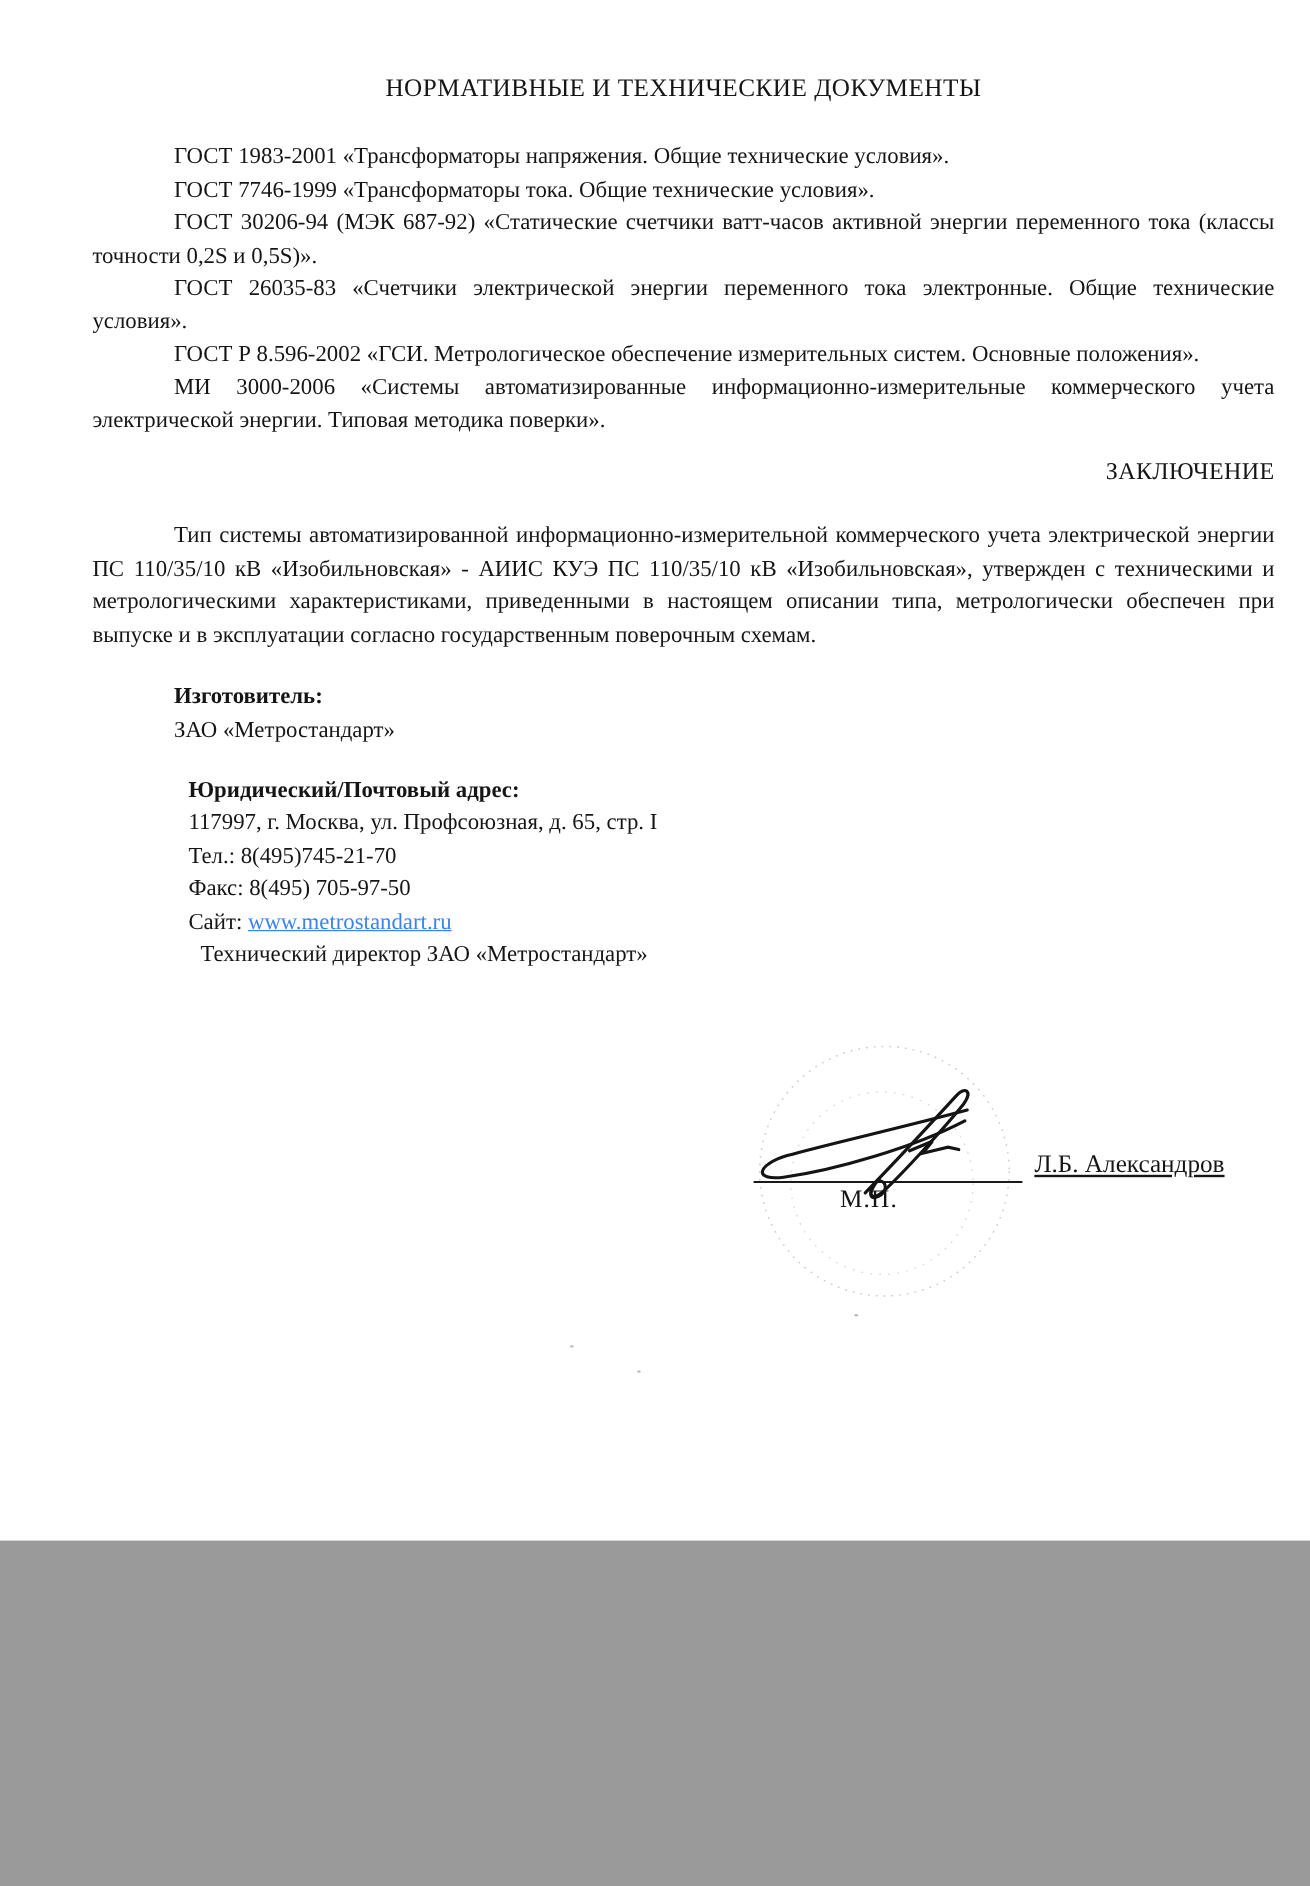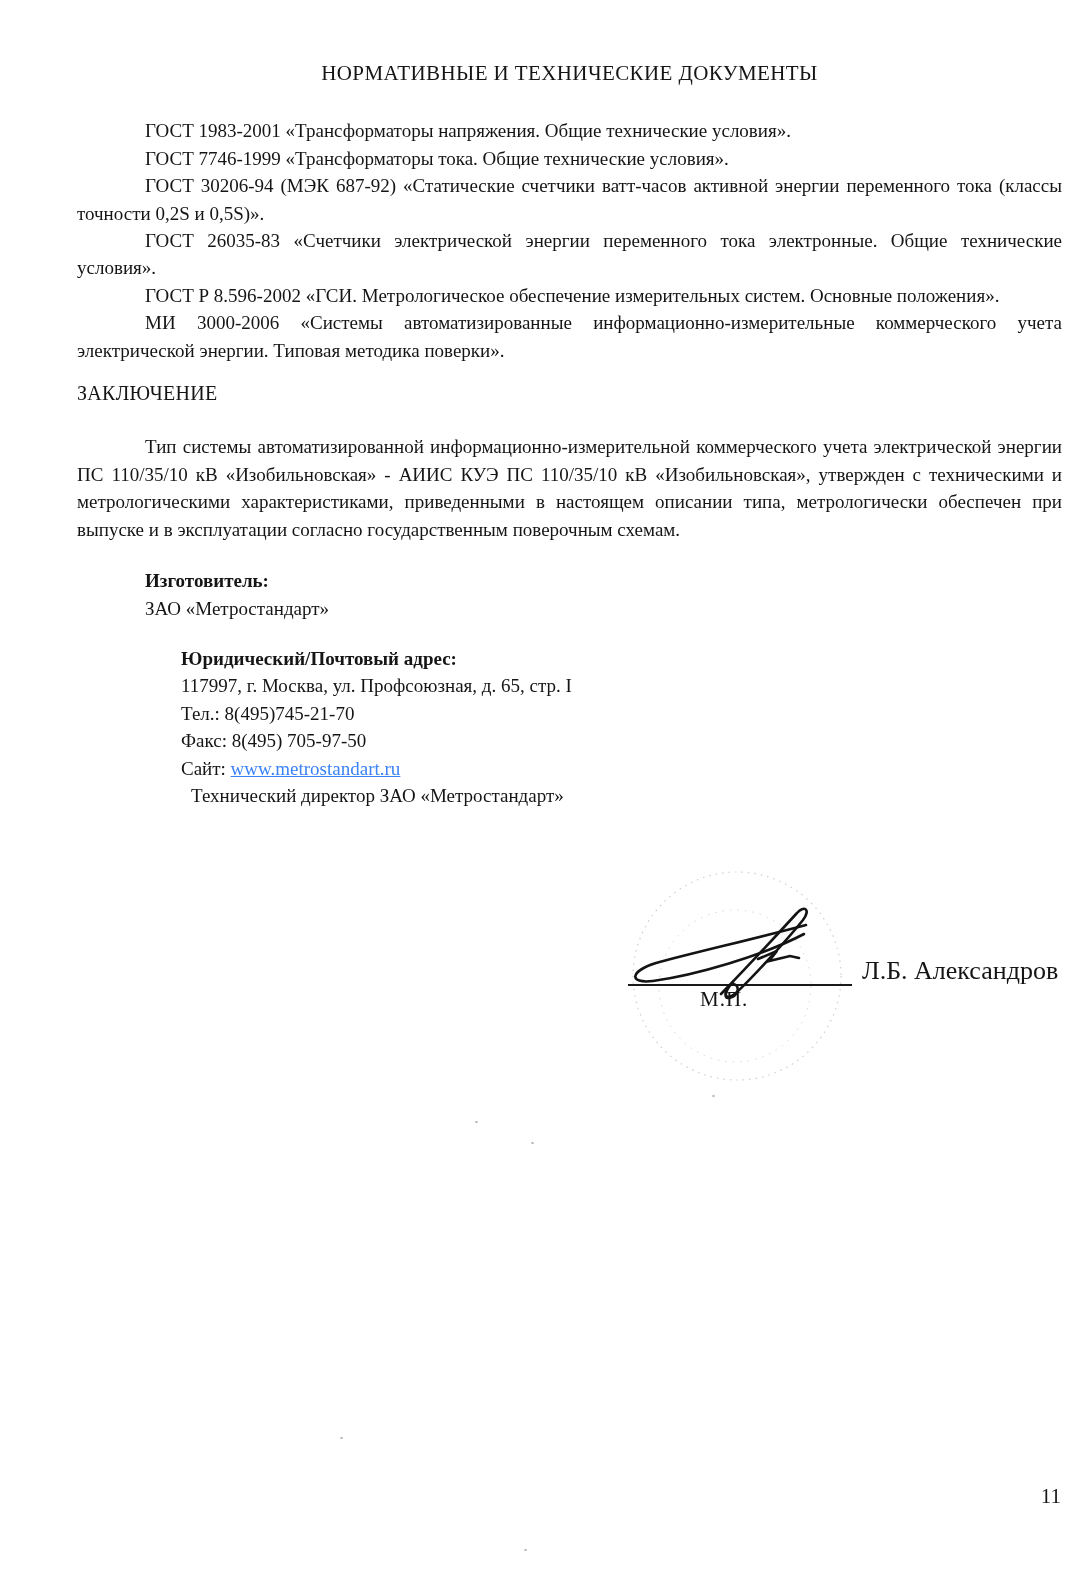--- a/index.html
+++ b/index.html
@@ -1,19 +1,19 @@
 <!DOCTYPE html>
 <html lang="ru"><head>
 <meta charset="utf-8">
 <style>
   html, body { margin: 0; padding: 0; background: #9a9a9a; }
   .page {
     position: relative;
     width: 1092px;
-    height: 1572px;
+    height: 1284px;
     margin: 0 auto;
     background: #ffffff;
     overflow: hidden;
     color: #151515;
     font-family: "Liberation Serif", "DejaVu Serif", serif;
     font-size: 19px;
     line-height: 27.4px;
   }
   .content {
     position: absolute;
@@ -30,36 +30,37 @@
     white-space: nowrap;
   }
   .para {
     margin: 0;
     text-align: justify;
     text-indent: 68px;
   }
   .section-heading {
     margin-top: 16px;
     margin-bottom: 26px;
-    text-align: left;
+    text-align: right;
     font-size: 20px;
     letter-spacing: 0.3px;
   }
   .manufacturer-block { margin-top: 24px; margin-left: 68px; }
-  .contacts-block   { margin-top: 23px; margin-left: 104px; }
+  .contacts-block   { margin-top: 23px; margin-left: 80px; }
   .block-line { margin: 0; }
   .bold { font-weight: bold; }
   .site-url { text-decoration: underline; color: #3b82f6; }
   .director-line { margin: 0 0 0 10px; }
   .sig-name {
     position: absolute;
     left: 862px;
     top: 957px;
-    font-size: 26px;
+    font-size: 21px;
     white-space: nowrap;
+    text-decoration: underline;
   }
   .stamp-abbr {
     position: absolute;
     left: 700px;
     top: 986px;
     font-size: 21px;
     letter-spacing: 1px;
   }
   .sig-svg {
     position: absolute;

